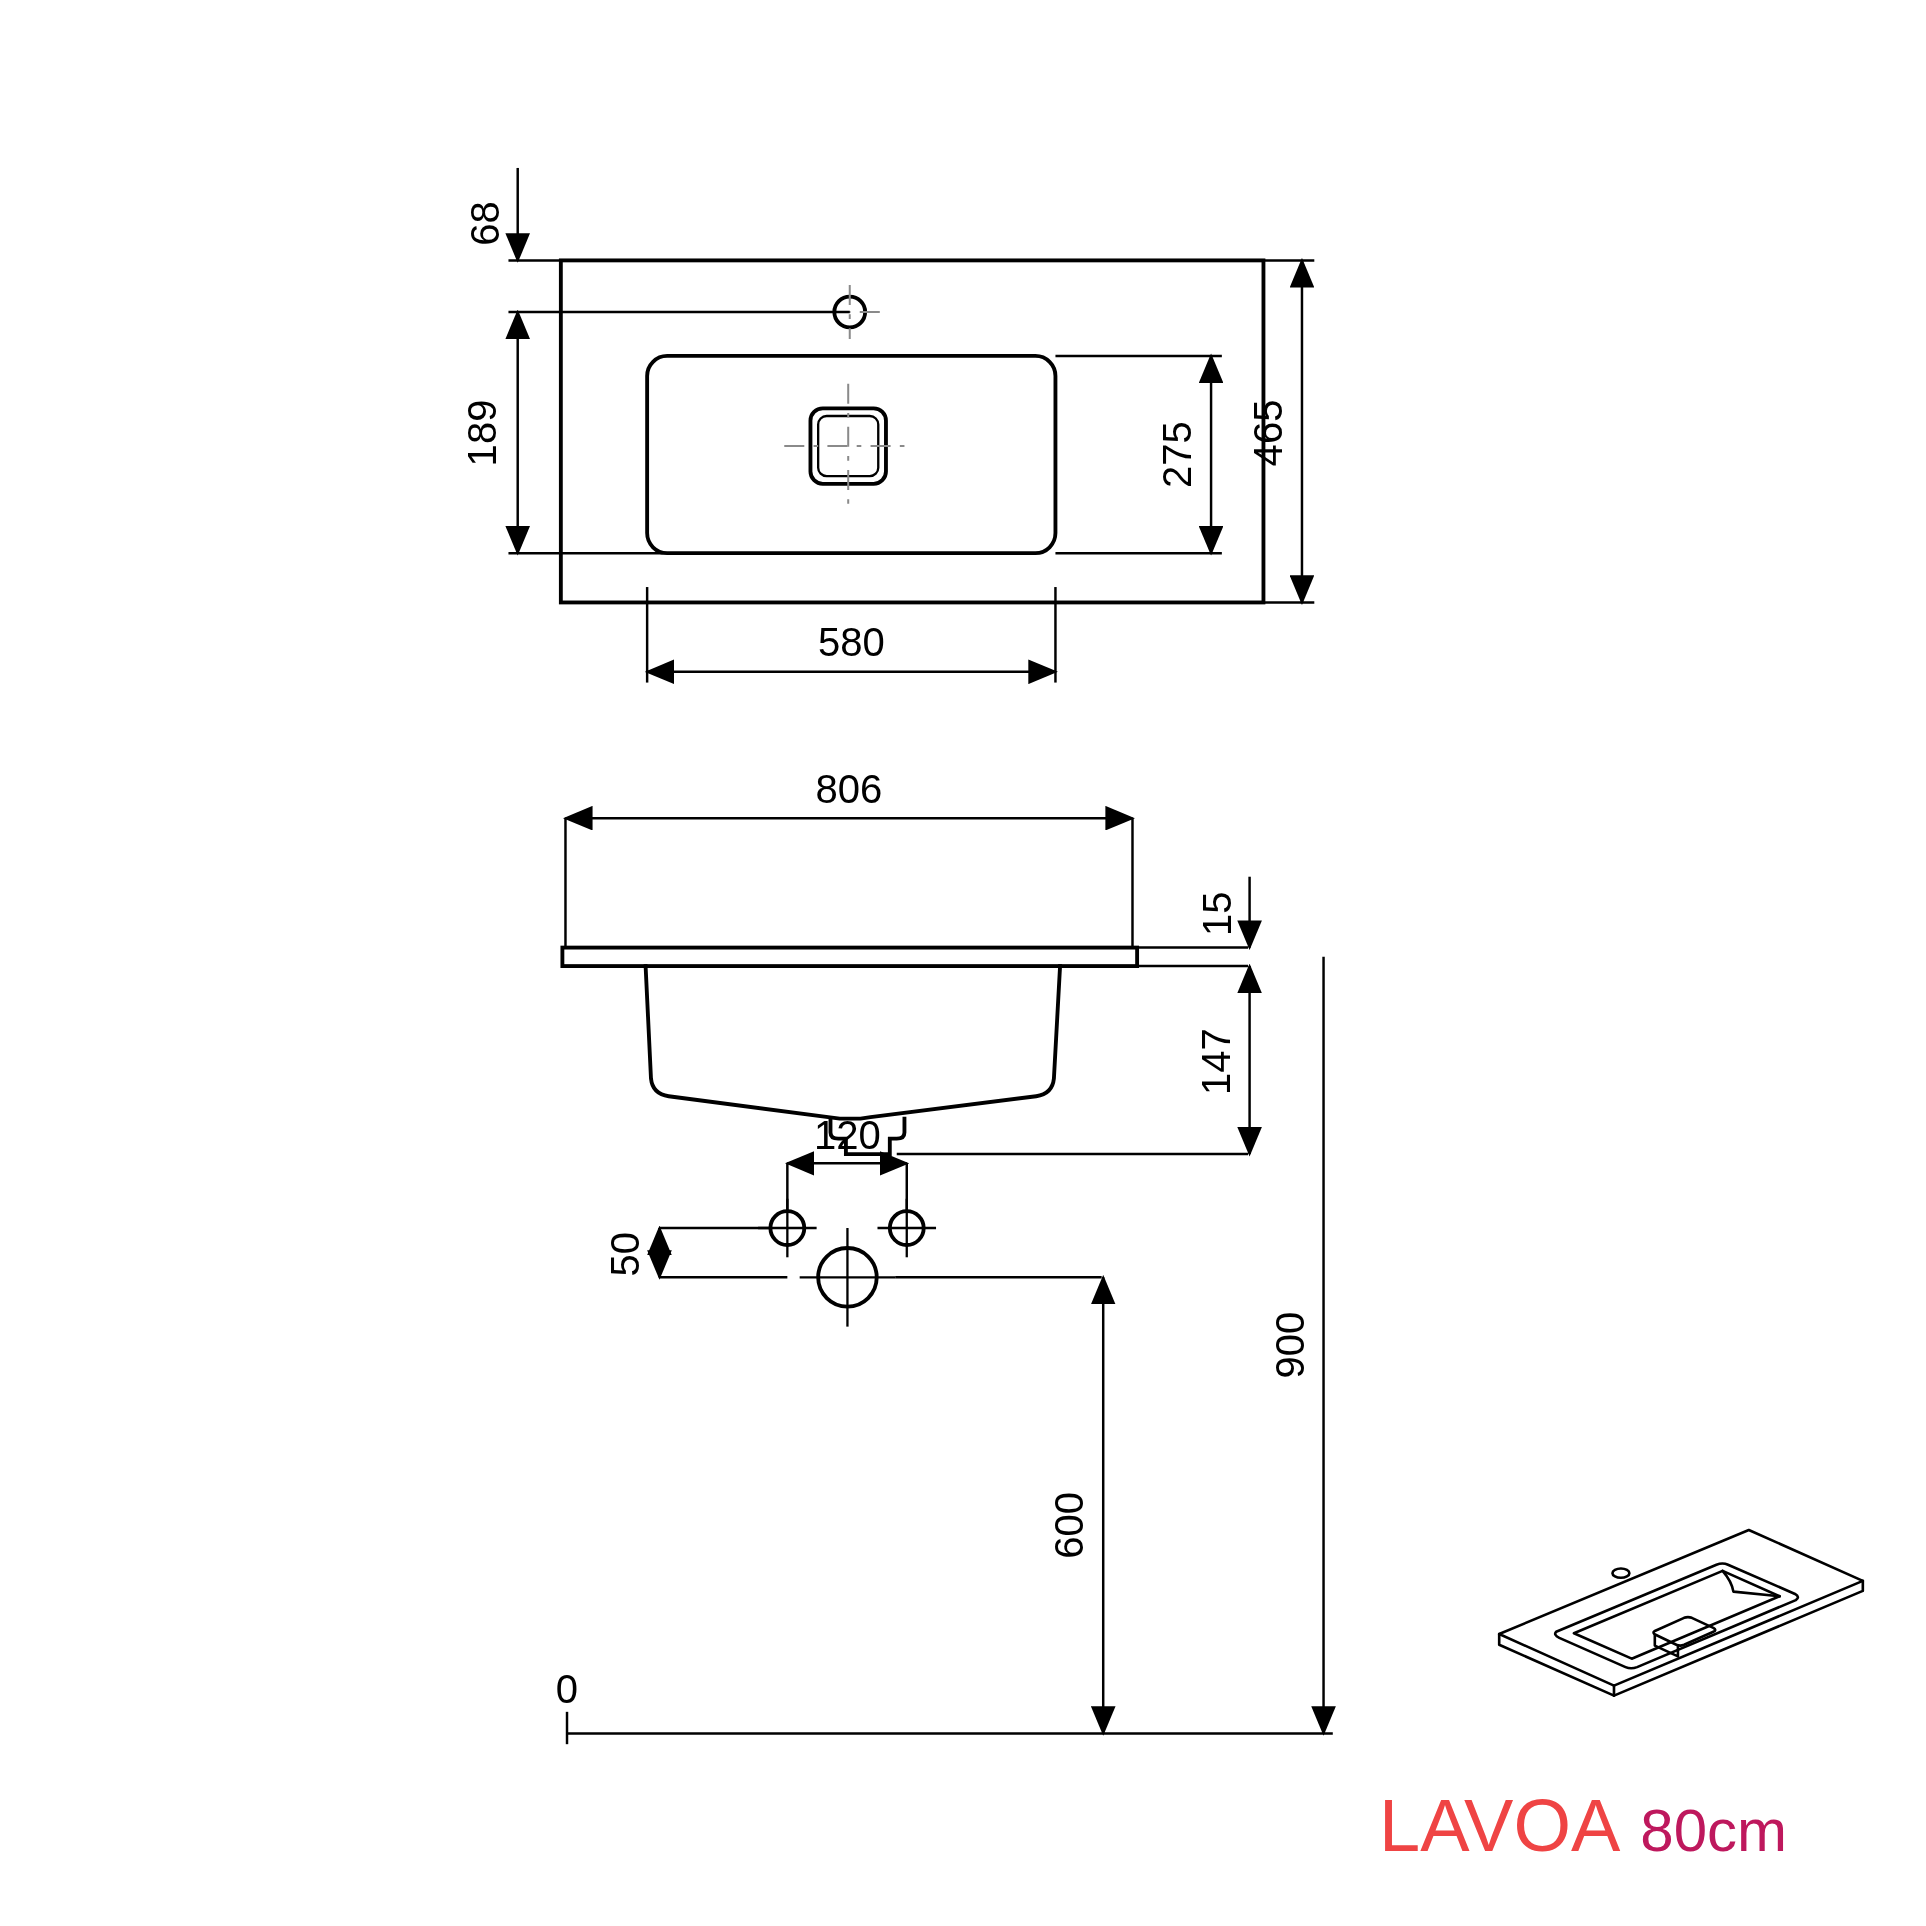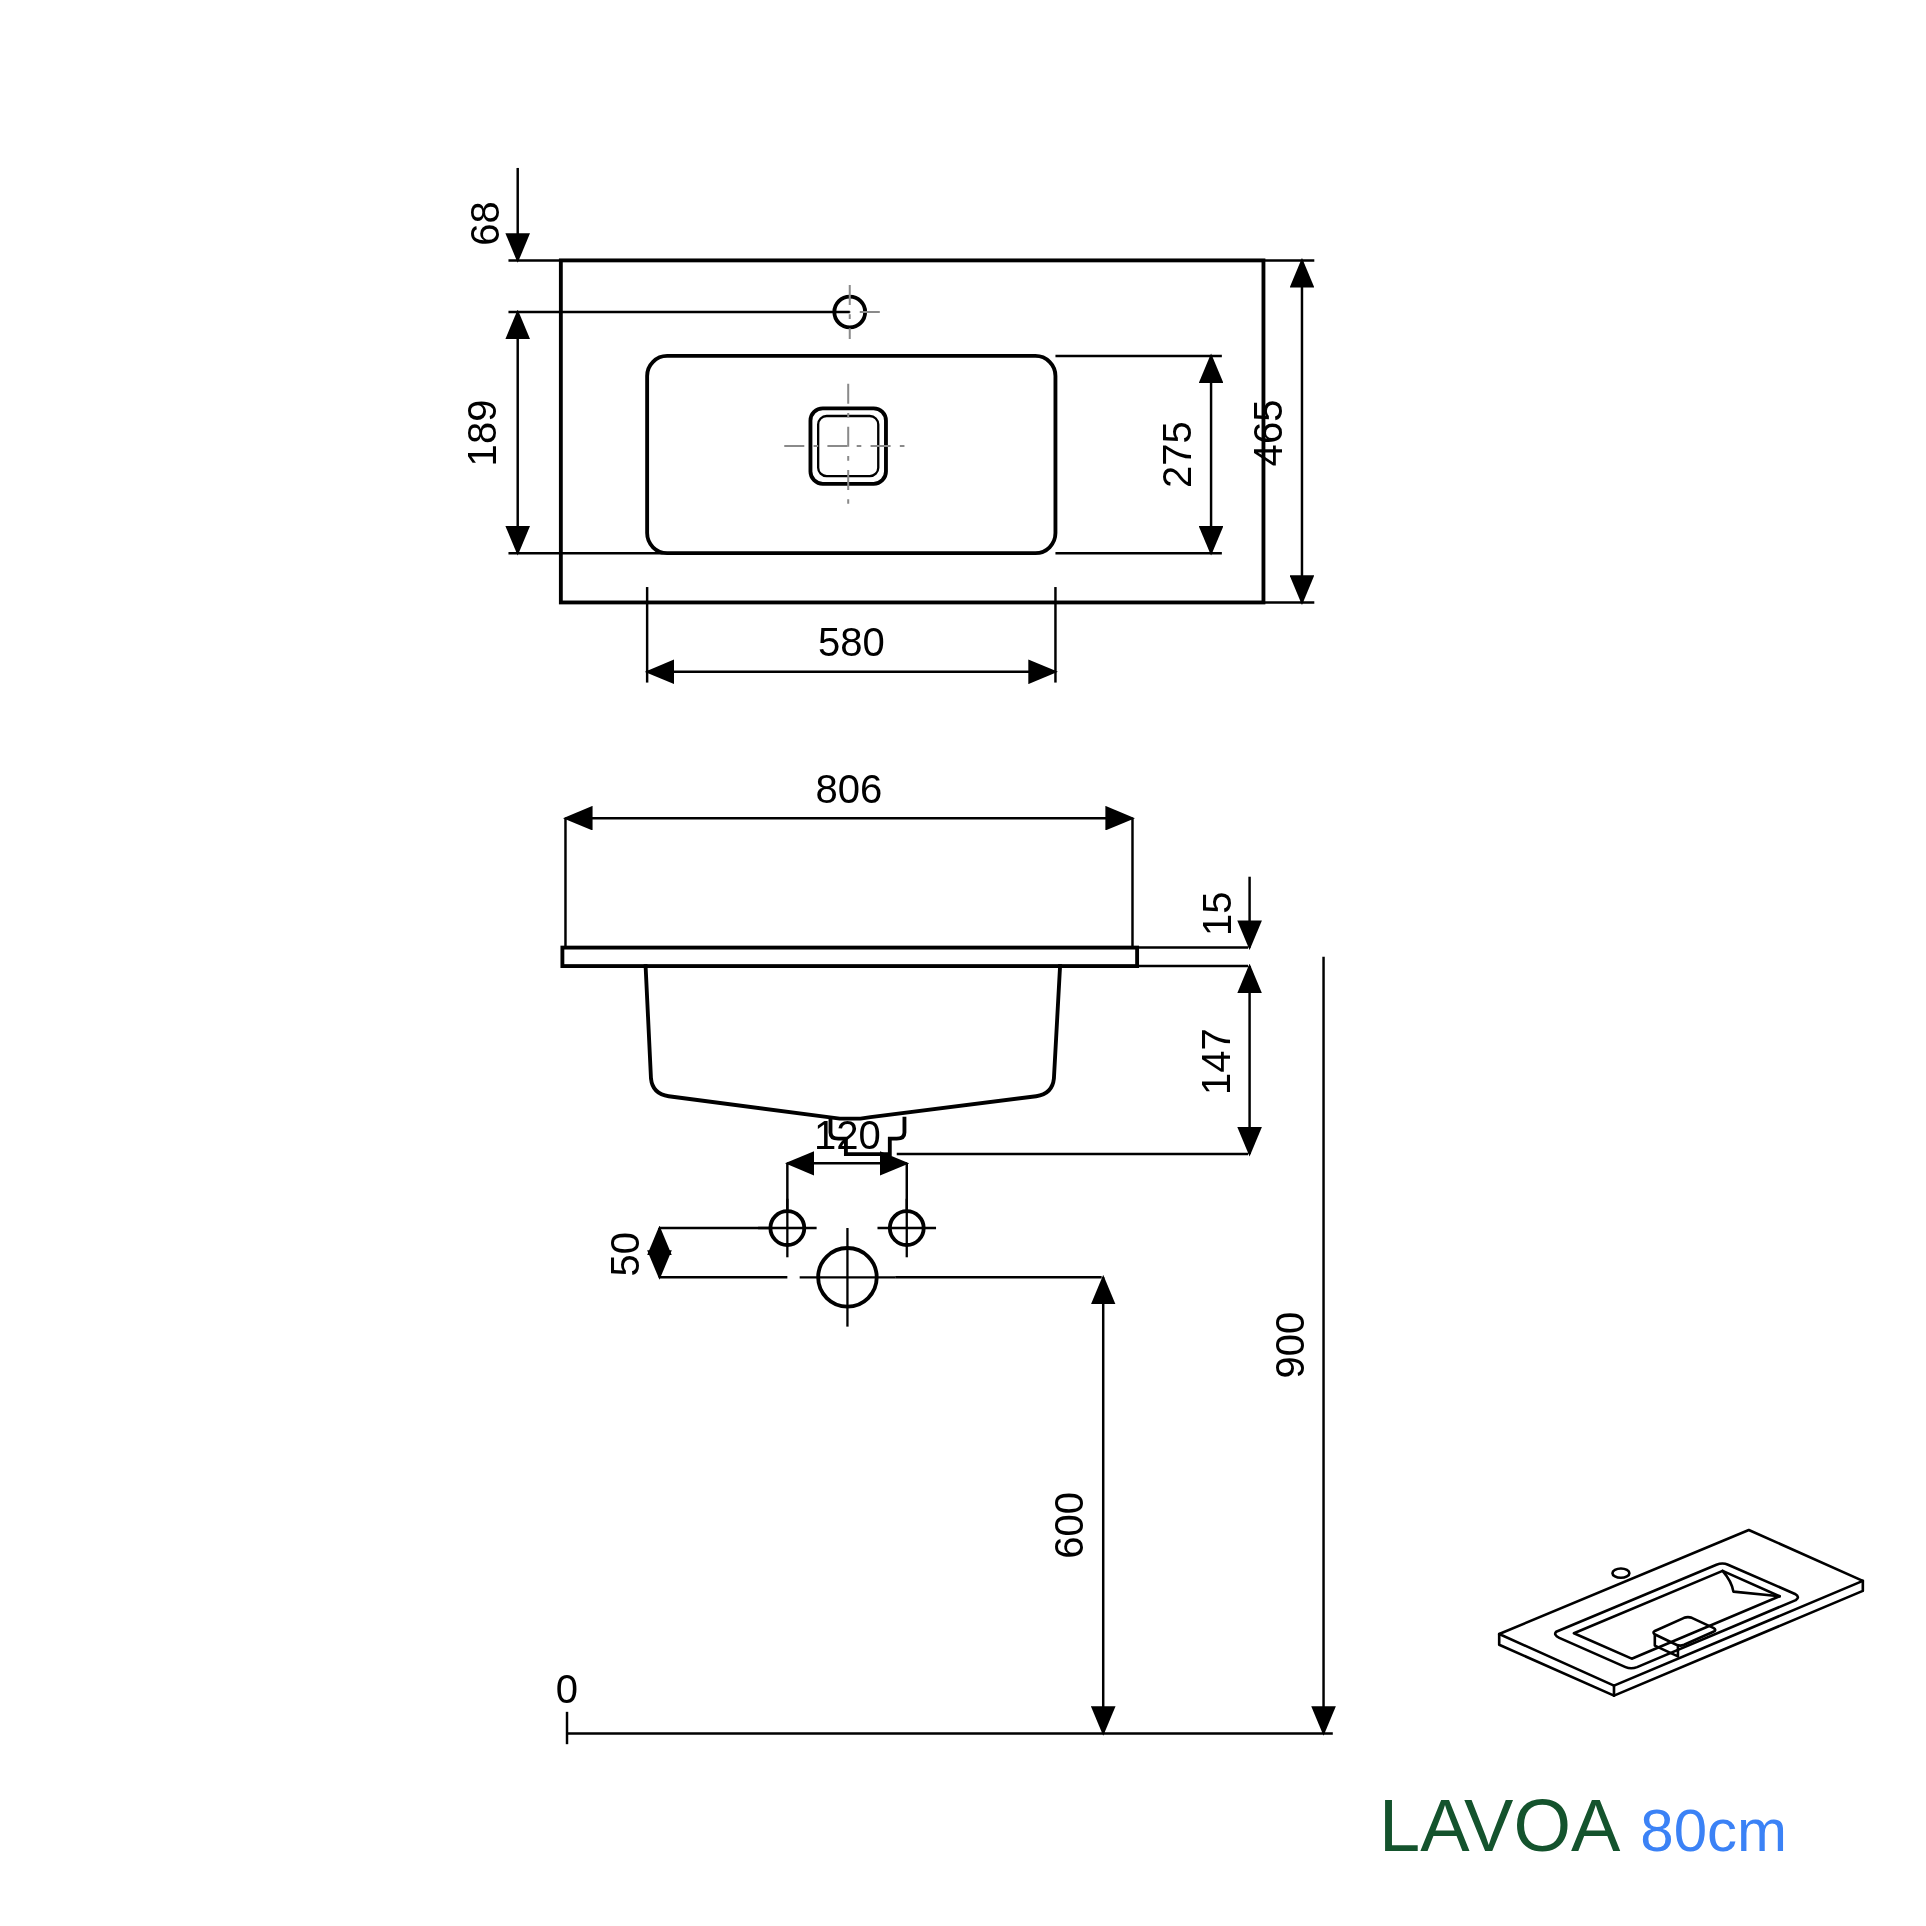--- a/index.html
+++ b/index.html
@@ -255,18 +255,18 @@
                L 2186 2135
                Q 2181 2137 2176 2135
                L 2149 2122
                Q 2144 2119 2148 2117 Z"></path>
       <path class="iso" d="M 2148 2122 L 2148 2136 L 2178 2150 L 2178 2136"></path>
     </g>
 
   </svg>
 
   <div style="position:absolute; left:1379px; top:1789px; display:flex; align-items:baseline; gap:20px;">
-    <span style="font-family:'Liberation Sans',sans-serif; font-size:74px; line-height:1; color:#14532d;">LAVOA</span>
-    <span style="font-family:'Liberation Sans',sans-serif; font-size:60px; line-height:1; color:#3b82f6;">80cm</span>
+    <span style="font-family:'Liberation Sans',sans-serif; font-size:74px; line-height:1; color:#ef4444;">LAVOA</span>
+    <span style="font-family:'Liberation Sans',sans-serif; font-size:60px; line-height:1; color:#be185d;">80cm</span>
   </div>
 
 </div>
 
 
 </body></html>

